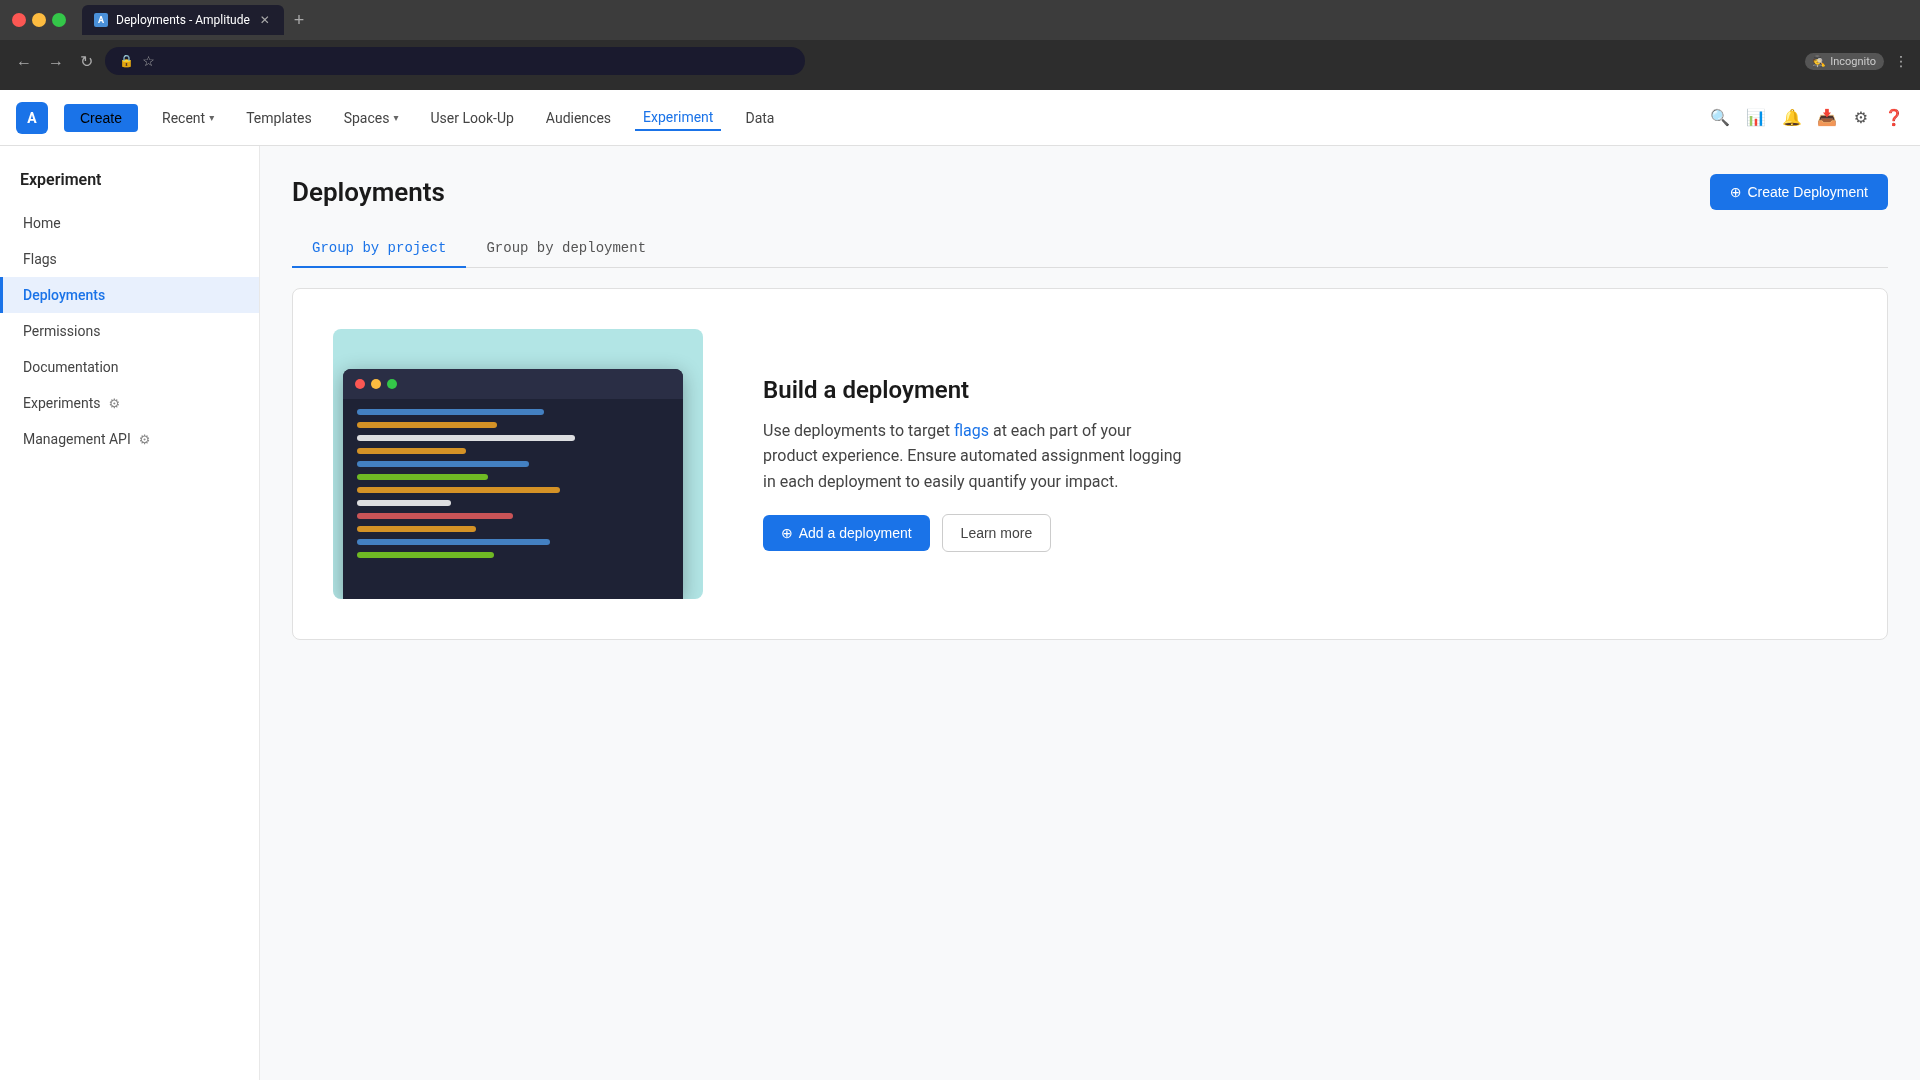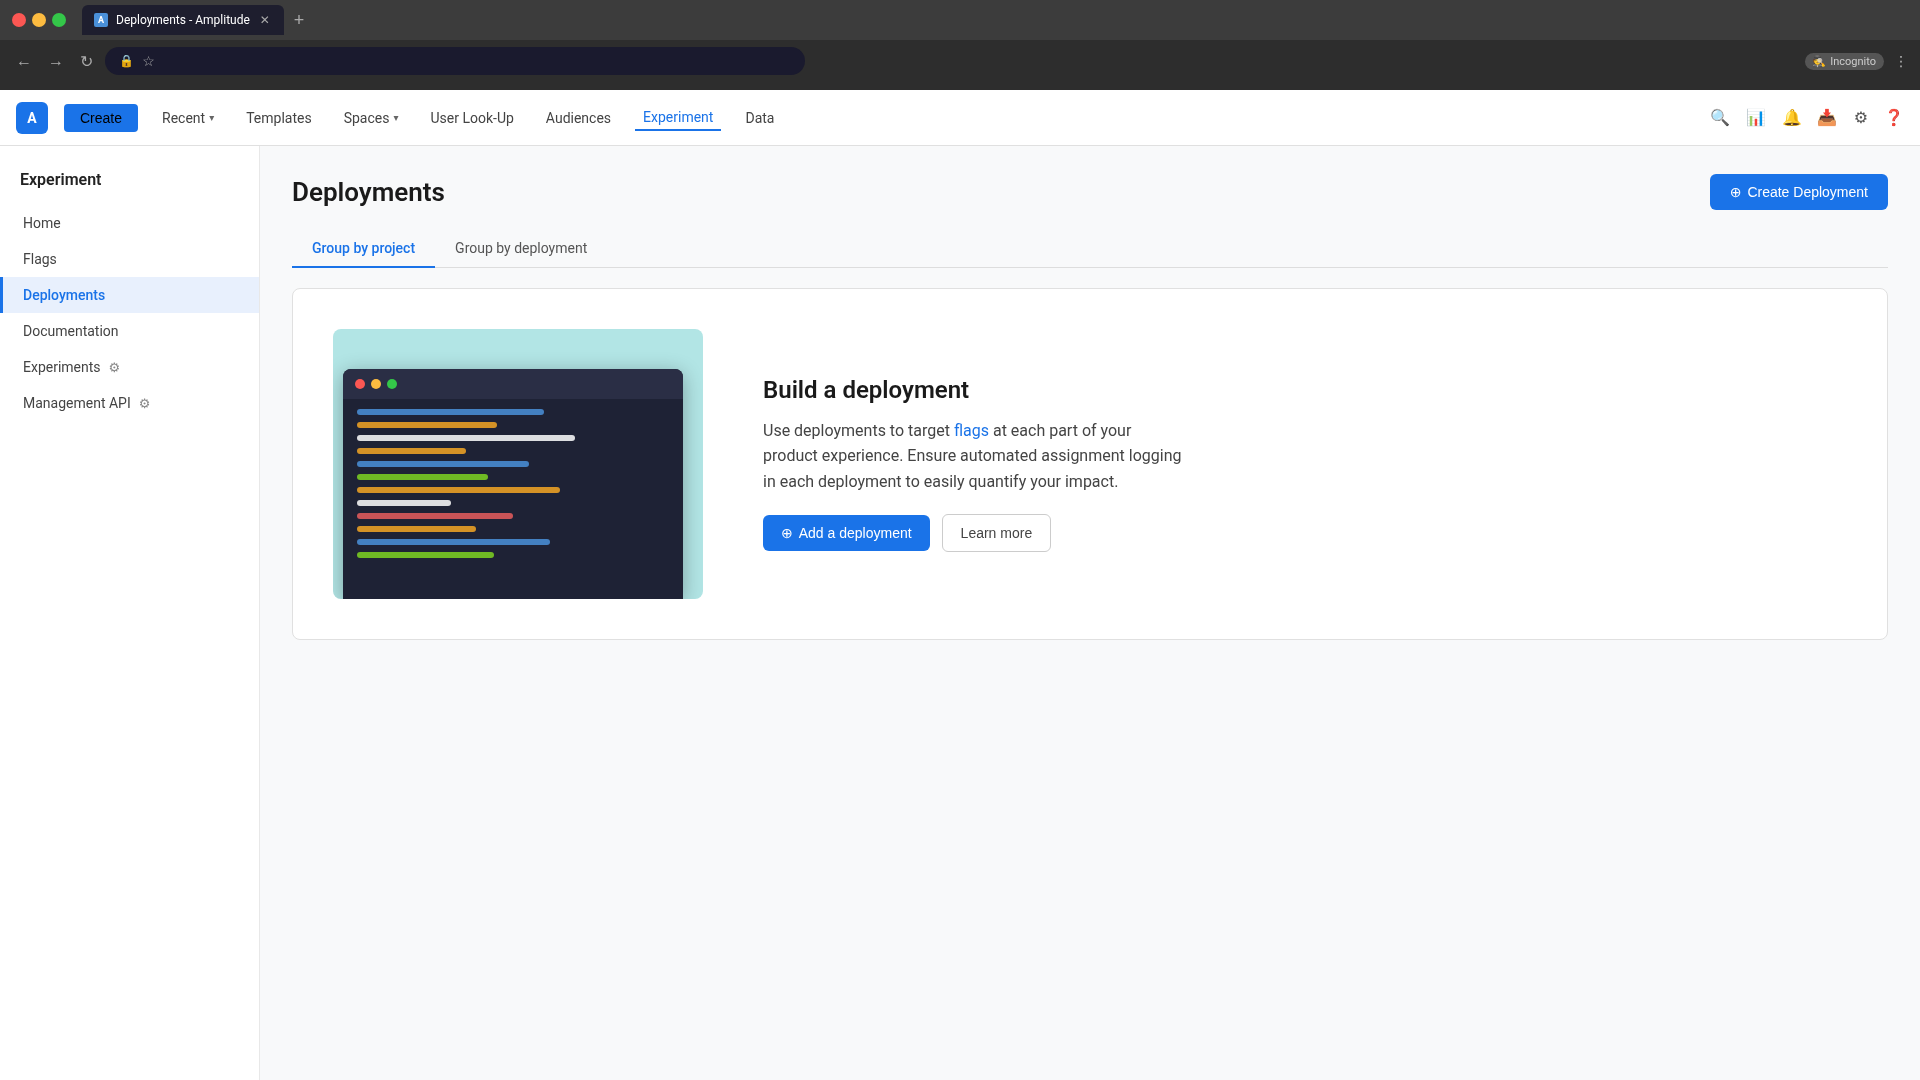--- a/index.html
+++ b/index.html
@@ -262,20 +262,21 @@
       margin-bottom: 20px;
       gap: 0;
     }
     .tab-nav-item {
       padding: 10px 20px;
       font-size: 14px;
       color: #555;
       cursor: pointer;
       border-bottom: 2px solid transparent;
       margin-bottom: -1px;
+      font-family: Liberation Mono, monospace;
     }
     .tab-nav-item.active {
       color: #1a73e8;
       border-bottom-color: #1a73e8;
       font-weight: 500;
     }
 
     
     .content-card {
       background: #fff;
@@ -472,20 +473,23 @@
       <div class="sidebar-title">Experiment</div>
 
       <div class="sidebar-item">
         <span>Home</span>
       </div>
       <div class="sidebar-item">
         <span>Flags</span>
       </div>
       <div class="sidebar-item active">
         <span>Deployments</span>
+      </div>
+      <div class="sidebar-item">
+        <span>Permissions</span>
       </div>
       <div class="sidebar-item">
         <span>Documentation</span>
       </div>
       <div class="sidebar-item">
         <span>Experiments</span>
         <span class="sidebar-item-icon">⚙</span>
       </div>
       <div class="sidebar-item">
         <span>Management API</span>

